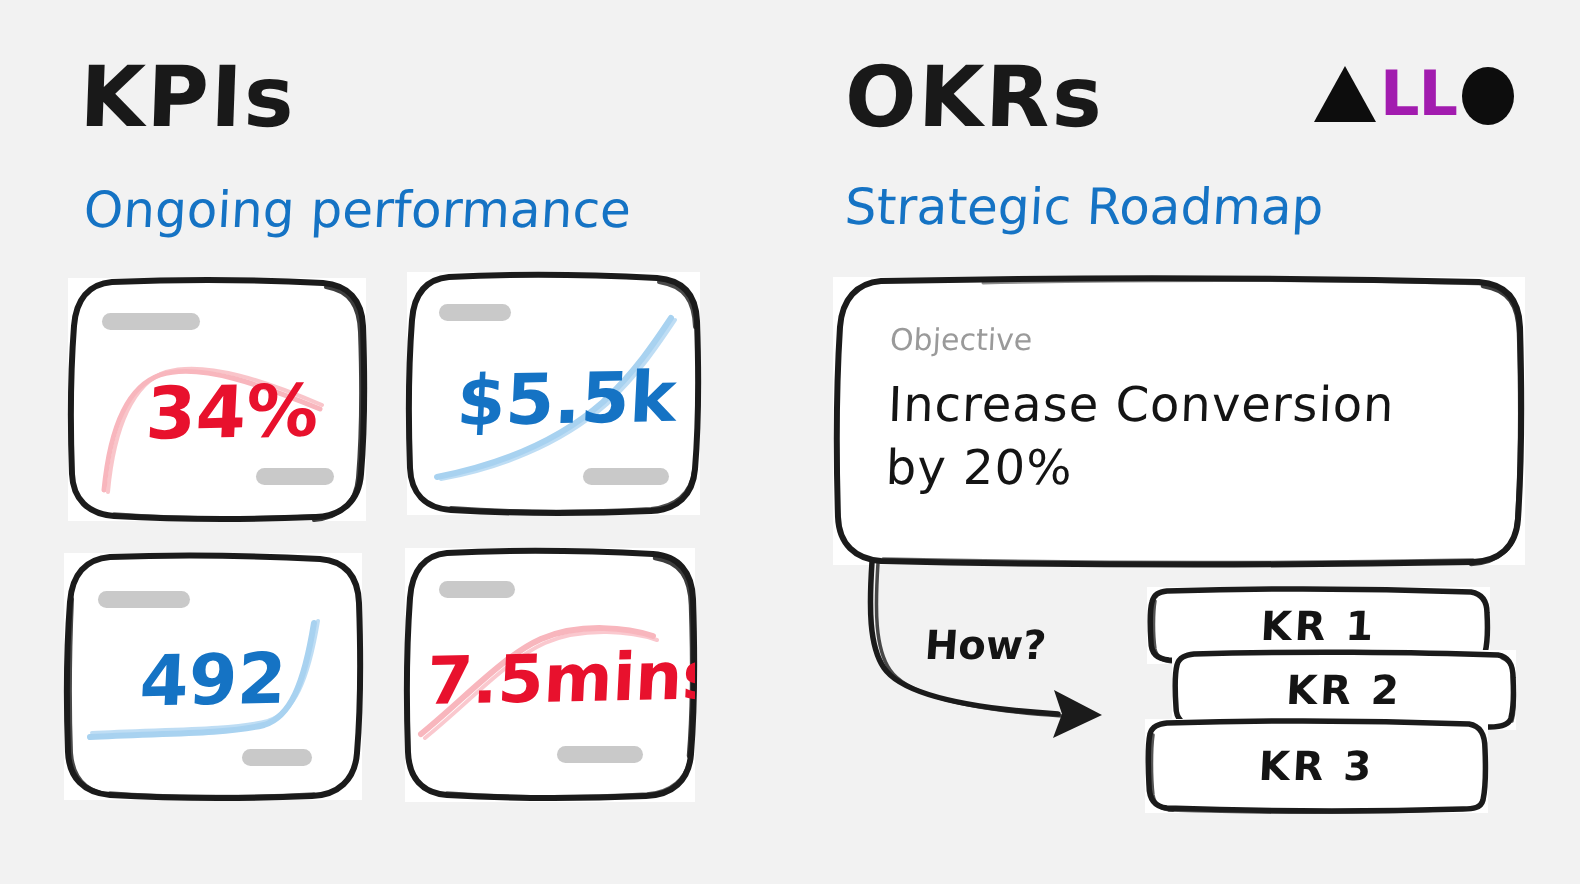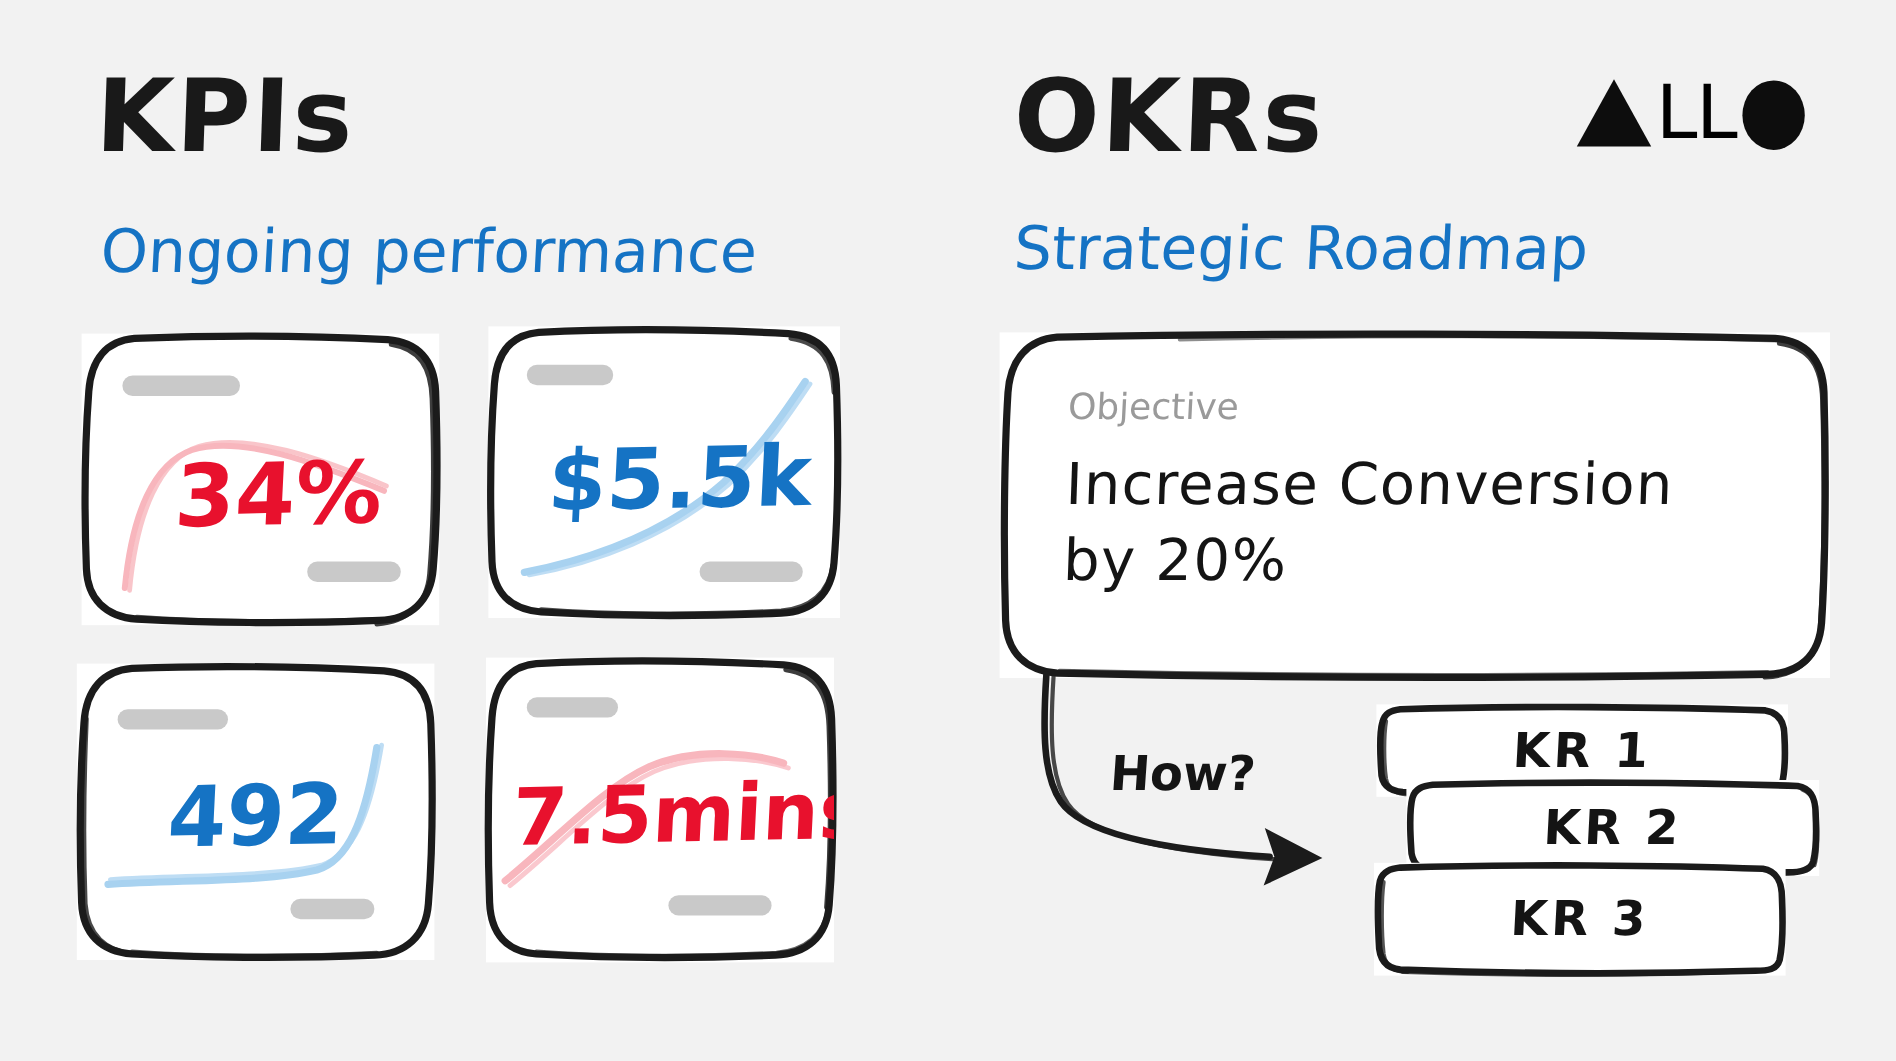--- a/index.html
+++ b/index.html
@@ -42,24 +42,24 @@
   }
 
   
   .logo {
     display: flex;
     align-items: center;
     gap: 2px;
   }
   .logo-text {
     font-family: "DejaVu Sans", sans-serif;
-    font-weight: 400;
+    font-weight: 700;
     font-size: 62px;
     line-height: 1;
-    color: #000000;
+    color: #a21caf;
     letter-spacing: -1px;
   }
 
   
   .card {
     position: absolute;
     background: #ffffff;
   }
   .card > svg.frame {
     position: absolute;

